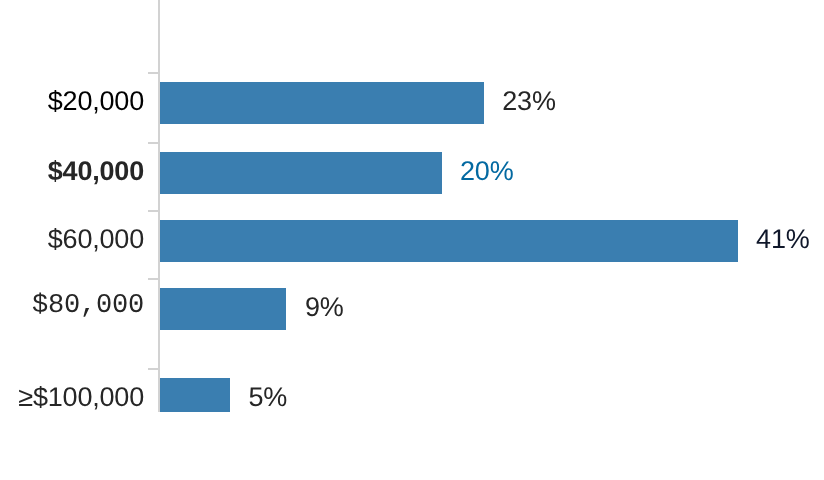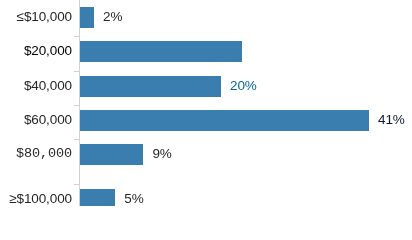--- a/index.html
+++ b/index.html
@@ -85,35 +85,31 @@
 </style>
 </head>
 <body style="background: rgb(255, 255, 255);">
 
 <div id="chart" style="background: rgb(255, 255, 255);">
 
   <div class="axis-line" style="background: rgb(210, 210, 210);"></div>
 
   <div class="plot">
 
-    <div class="row" style="top:0px;">
-      <div class="cat-label" style="top: 9px; color: rgb(38, 38, 38);">≤$10,000</div>
-      <div class="bar" style="top: 7px; width: 14.1px; background: rgb(58, 126, 176);"></div>
-      <div class="val-label" style="top: 9px; left: 103.1px; color: rgb(38, 38, 38);">2%</div>
-    </div>
 
     <div class="row" style="top:34.3px;">
       <div class="tick" style="top: 2px; background: rgb(210, 210, 210);"></div>
       <div class="cat-label" style="top: 9px; color: #000000;">$20,000</div>
       <div class="bar" style="top: 7px; width: 162.15px; background: rgb(58, 126, 176);"></div>
+      <div class="val-label" style="top: 9px; left: 251.15px; color: rgb(38, 38, 38);">23%</div>
     </div>
 
     <div class="row" style="top:68.6px;">
       <div class="tick" style="top: 2px; background: rgb(210, 210, 210);"></div>
-      <div class="cat-label" style="top: 9px; color: rgb(38, 38, 38);">$40,000</div>
+      <div class="cat-label" style="top: 9px; color: rgb(38, 38, 38); font-weight: bold;">$40,000</div>
       <div class="bar" style="top: 7px; width: 141px; background: rgb(58, 126, 176);"></div>
       <div class="val-label" style="top: 9px; left: 230px; color: #0369a1;">20%</div>
     </div>
 
     <div class="row" style="top:102.9px;">
       <div class="tick" style="top: 2px; background: rgb(210, 210, 210);"></div>
       <div class="cat-label" style="top: 9px; color: rgb(38, 38, 38);">$60,000</div>
       <div class="bar" style="top: 7px; width: 289.05px; background: rgb(58, 126, 176);"></div>
       <div class="val-label" style="top: 9px; left: 378.05px; color: #0f172a;">41%</div>
     </div>

